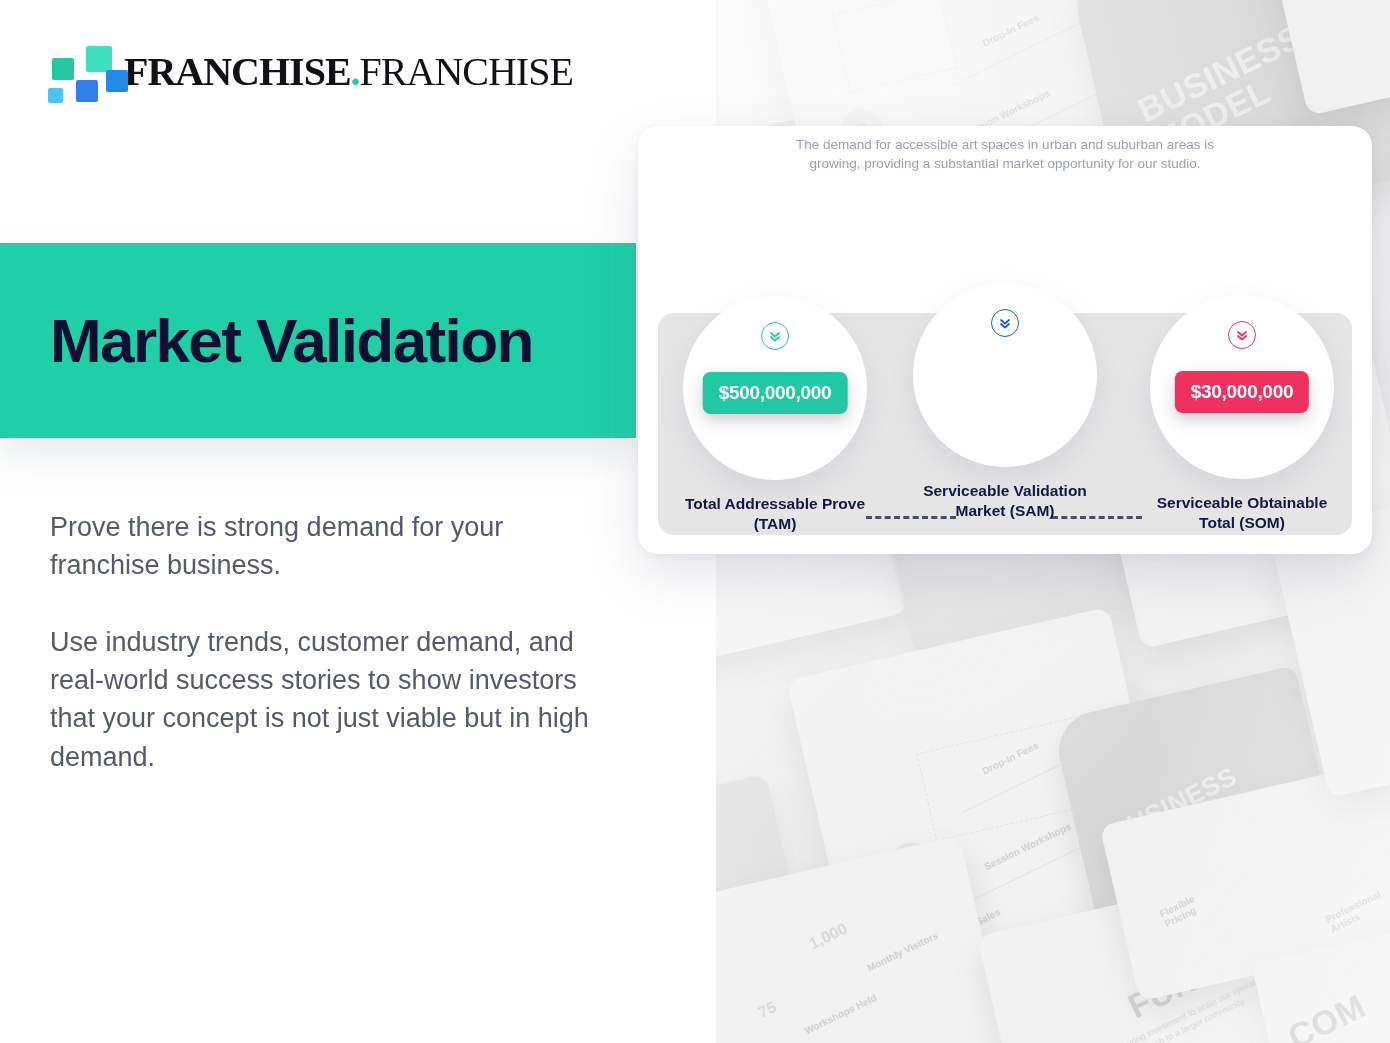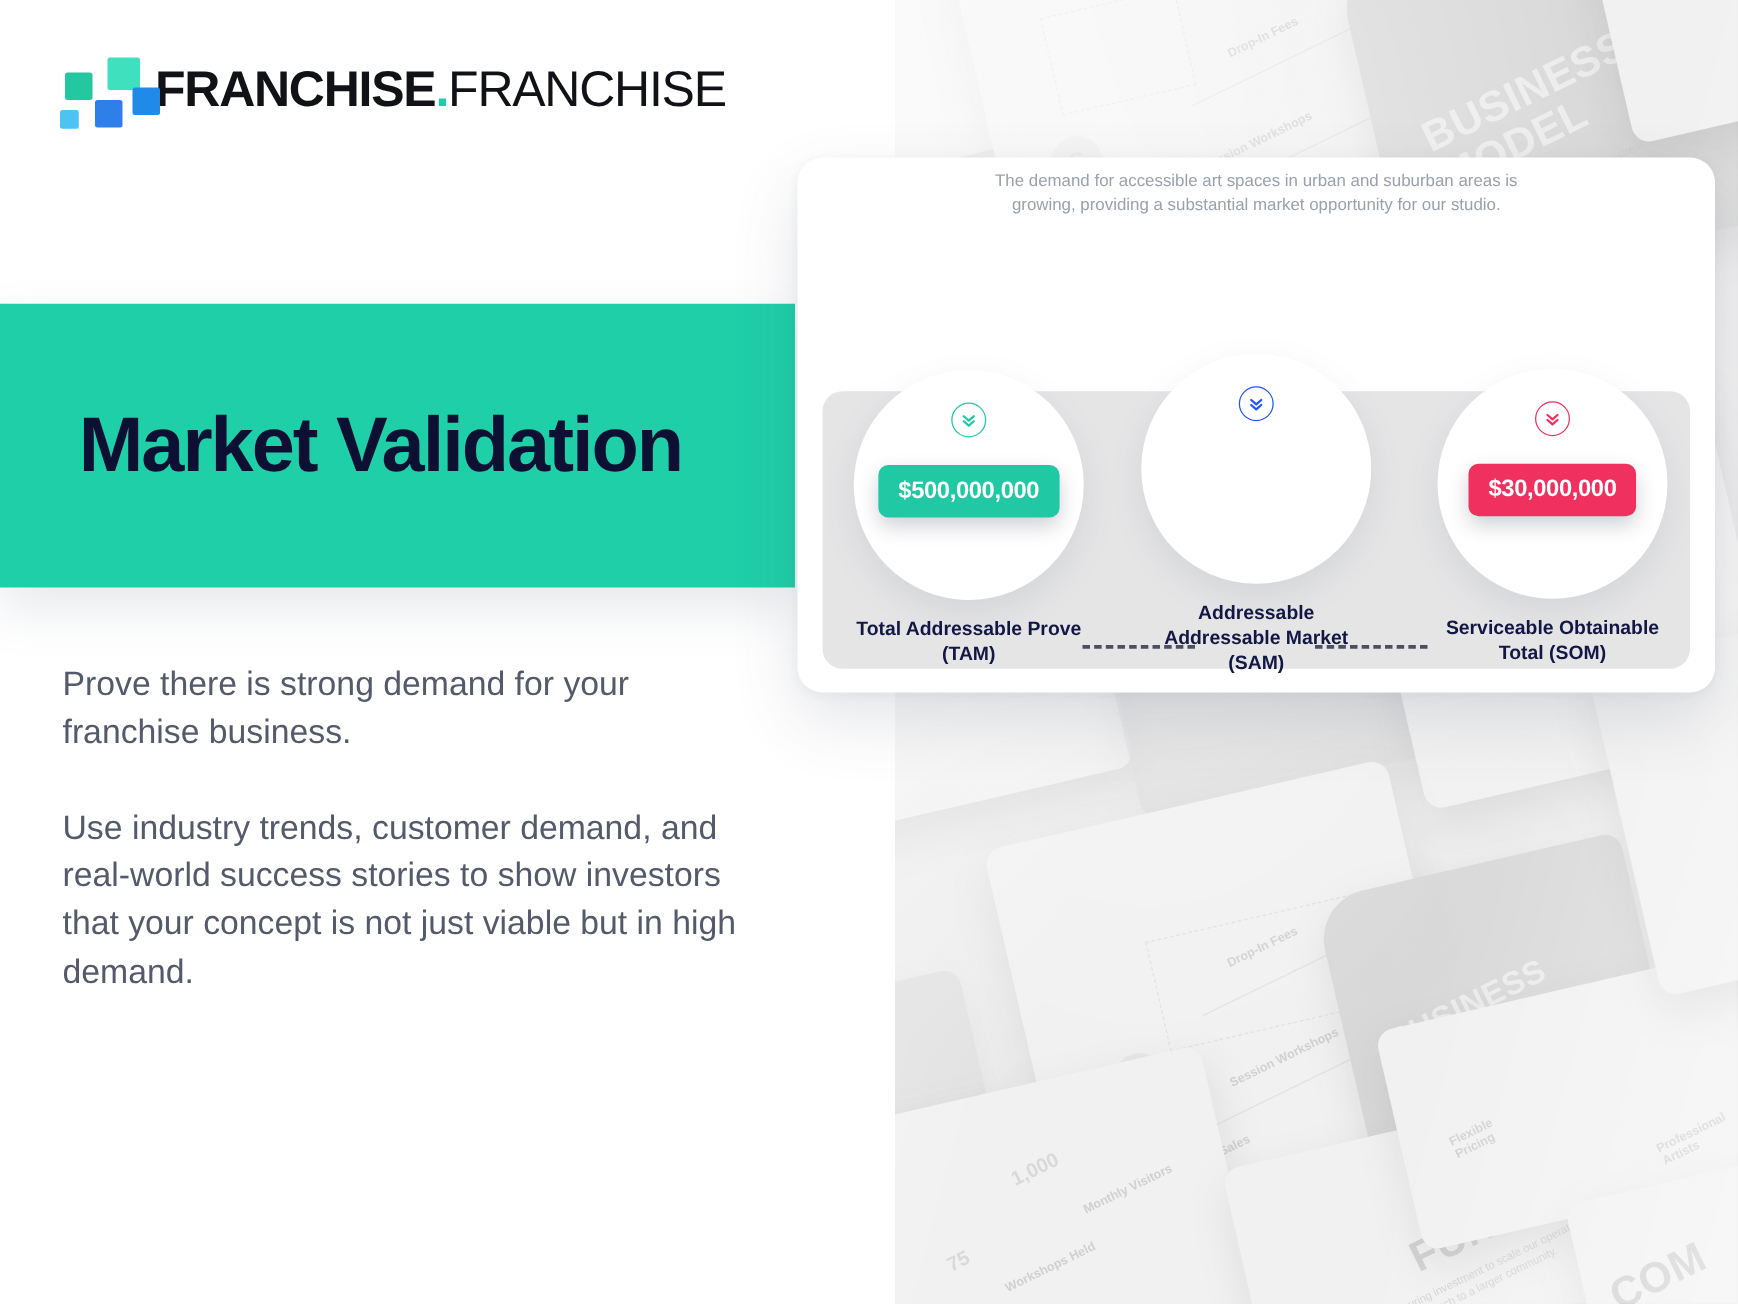--- a/index.html
+++ b/index.html
@@ -42,41 +42,41 @@
   .slide .sub{ font-size:9px; font-weight:400; line-height:1.35; color:#d2d2d5; }
   .rowitem{ position:absolute; font-size:10px; font-weight:700; color:#d0d0d4; white-space:nowrap;}
   .numitem{ position:absolute; font-size:16px; font-weight:700; color:#d9d9dc;}
   .hline{ position:absolute; height:1px; background:#e2e2e5;}
   .dashbox{ position:absolute; border:1px dashed #e0e0e3; }
   .coin{ position:absolute; width:42px;height:42px;border-radius:50%;background:#e6e6e9;
          display:flex;align-items:center;justify-content:center;color:#d6d6da;font-size:20px;font-weight:700;}
   .blur-wrap{ position:absolute; inset:0; filter:blur(.6px) saturate(0); }
 
   
-  .logo { position:absolute; left:46px; top:44px; display:flex; align-items:center; gap:16px; }
+  .logo { position:absolute; left:46px; top:44px; display:flex; align-items:center; gap:16px;font-family:Liberation Serif, serif; }
   .logo-mark { position:relative; width:62px; height:56px; }
   .logo-mark i { position:absolute; display:block; border-radius:2px; }
   .logo-word { font-size:40px; letter-spacing:-1px; line-height:1; display:flex; align-items:baseline; }
   .logo-word .b { font-weight:700; color:#111216; }
   .logo-word .dot { font-weight:700; color:#19cfa6; }
   .logo-word .l { font-weight:400; color:#111216; }
 
   .banner {
-    position:absolute; left:0; top:243px; width:636px; height:227px;
+    position:absolute; left:0; top:243px; width:636px; height:195px;
     background:#1ECFA8;
     box-shadow:0 18px 36px rgba(120,140,150,.18);
-    display:flex; align-items:center;padding-left:13px;
+    display:flex; align-items:center;
   }
   .banner h1 {
     margin-left:50px;
     font-size:62px; font-weight:700; color:#0d1033;
     letter-spacing:-1.6px; line-height:1;
   }
 
-  .body-copy { position:absolute; left:50px; top:528px; width:540px; }
+  .body-copy { position:absolute; left:50px; top:508px; width:540px; }
   .body-copy p {
     font-size:27px; line-height:1.42; color:#535a6b; font-weight:400;
   }
   .body-copy p + p { margin-top:38px; }
 
   
   .market-card {
     position:absolute; left:638px; top:126px; width:734px; height:428px;
     background:#ffffff; border-radius:20px;
     box-shadow:0 22px 52px rgba(90,95,120,.16), 0 2px 10px rgba(90,95,120,.07);
@@ -254,21 +254,21 @@
 
       <div class="node" style="left:275px; top:5px;">
         <div class="bubble">
           <span class="chev" style="color:#2155F5">
             <svg width="14" height="14" viewBox="0 0 14 14" fill="none" stroke="currentColor" stroke-width="1.8" stroke-linecap="round" stroke-linejoin="round">
                 <polyline points="3,4 7,7.5 11,4"></polyline>
                 <polyline points="3,8 7,11.5 11,8"></polyline>
               </svg>
           </span>
         </div>
-        <div class="caption">Addressable Addressable Market (SAM)</div>
+        <div class="caption">Serviceable Validation Market (SAM)</div>
       </div>
 
       <div class="node" style="left:512px; top:17px;">
         <div class="bubble">
           <span class="chev" style="color:#F0305F">
             <svg width="14" height="14" viewBox="0 0 14 14" fill="none" stroke="currentColor" stroke-width="1.8" stroke-linecap="round" stroke-linejoin="round">
                 <polyline points="3,4 7,7.5 11,4"></polyline>
                 <polyline points="3,8 7,11.5 11,8"></polyline>
               </svg>
           </span>

